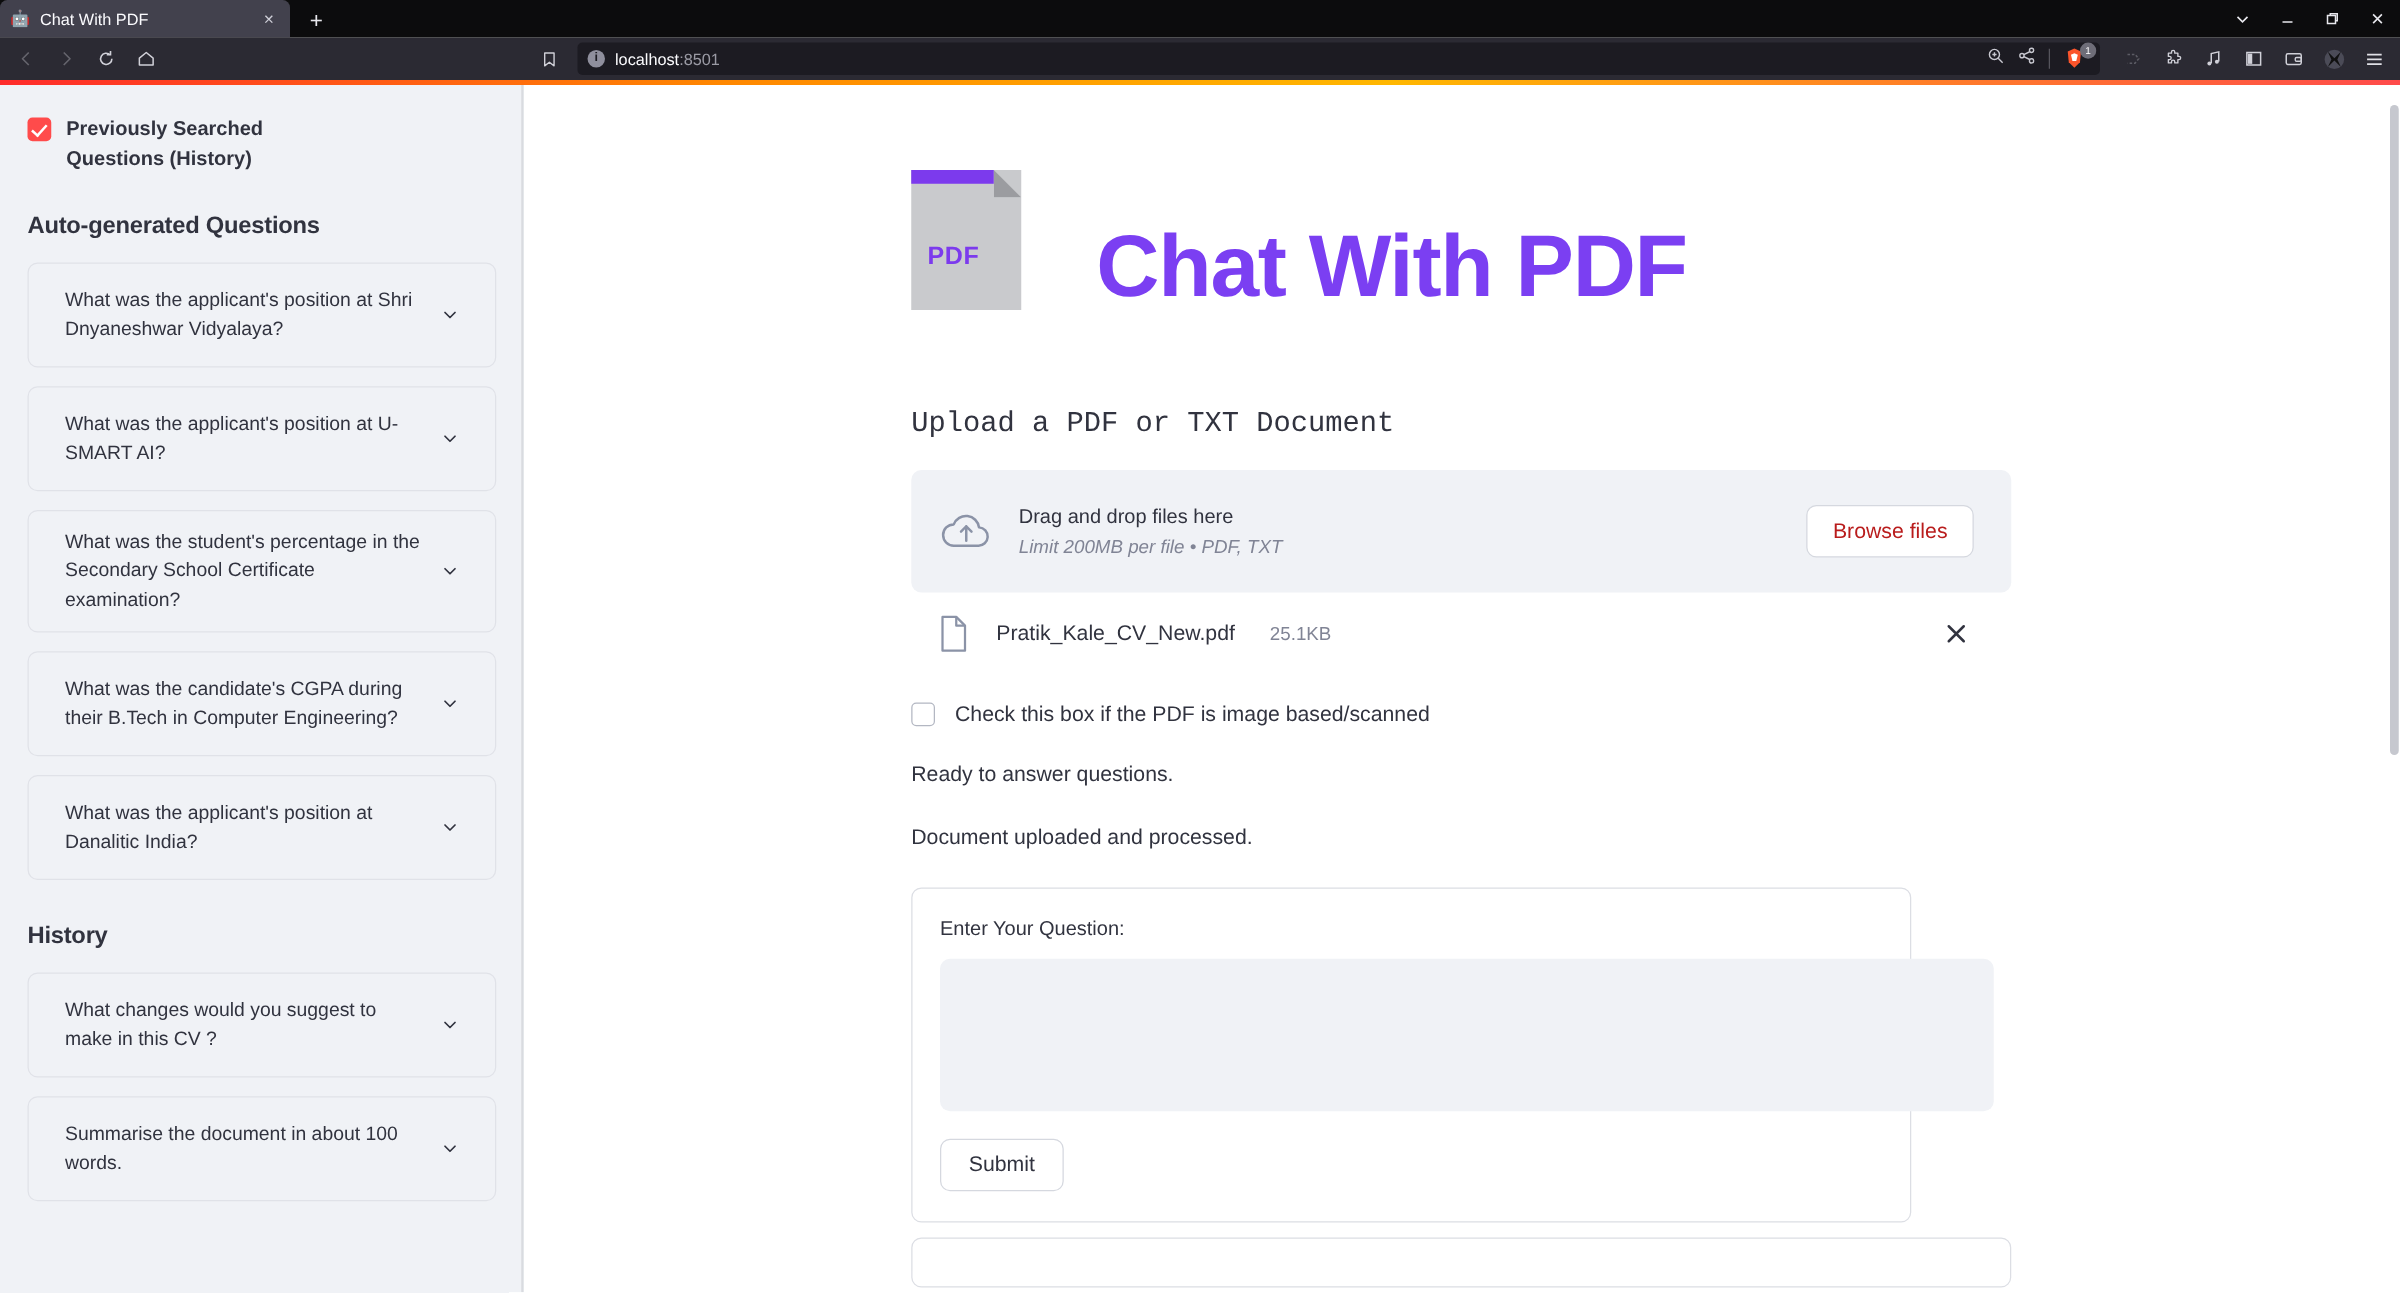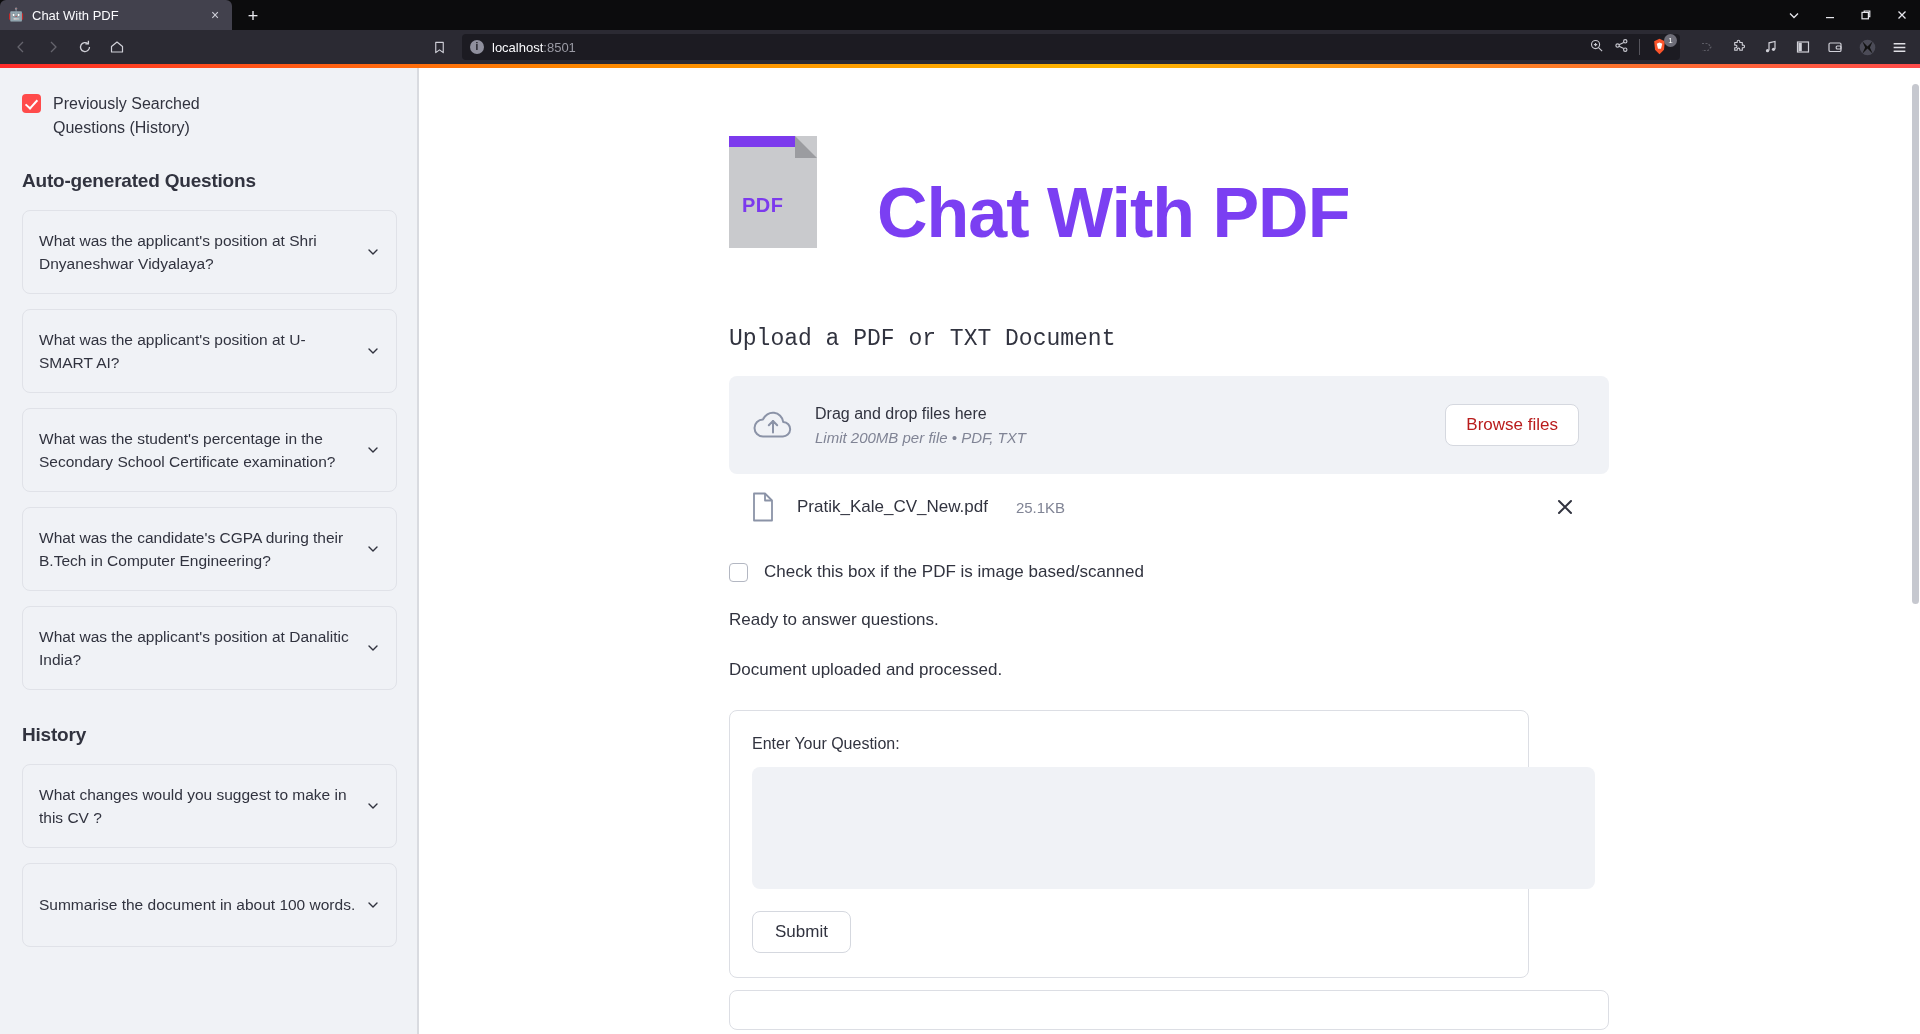--- a/index.html
+++ b/index.html
@@ -93,29 +93,29 @@
   .sb-check-row { display: flex; gap: 12px; align-items: flex-start; margin-bottom: 30px; }
   .cb-checked {
     width: 19px; height: 19px; border-radius: 4px; background: #ff4b4b;
     flex: 0 0 19px; margin-top: 2px; position: relative;
   }
   .cb-checked::after {
     content: ""; position: absolute; left: 6px; top: 3px; width: 5px; height: 10px;
     border: solid #ffffff; border-width: 0 2.4px 2.4px 0; transform: rotate(42deg);
   }
   .sb-check-label {
-    font-size: 16px; color: #31333f; line-height: 1.5; max-width: 200px;
+    font-size: 16px; color: #31333f; line-height: 1.5; max-width: 200px; font-weight: bold;
   }
   .sb-heading {
     font-size: 19px; font-weight: bold; color: #31333f; margin-bottom: 18px;
     letter-spacing: -0.2px;
   }
   .accordion {
     border: 1px solid #e0e2e8; border-radius: 8px; background: #f0f2f6;
-    margin-bottom: 15px; padding: 13px 16px; display: flex; align-items: center; gap: 10px;
+    margin-bottom: 15px; padding: 13px 29px; display: flex; align-items: center; gap: 10px;
     min-height: 84px;
   }
   .accordion-label {
     flex: 1; font-size: 15.5px; color: #31333f; line-height: 1.5;
   }
   .chev { flex: 0 0 14px; color: #31333f; }
   .chev svg { display: block; }
   .sb-heading.history { margin-top: 34px; }
 
   
@@ -170,21 +170,21 @@
   .file-icon svg { display: block; }
   .file-name { font-size: 17px; color: #31333f; }
   .file-size { font-size: 15px; color: #808495; margin-left: 10px; }
   .file-spacer { flex: 1; }
   .file-remove {
     width: 28px; height: 28px; display: flex; align-items: center; justify-content: center;
     color: #31333f; cursor: pointer;
   }
   .file-remove svg { display: block; }
 
-  .check-row { display: flex; align-items: center; gap: 16px; margin: 22px 0 28px 0; }
+  .check-row { display: flex; align-items: flex-start; gap: 16px; margin: 22px 0 28px 0; }
   .cb-empty {
     width: 19px; height: 19px; border-radius: 4px; border: 1.5px solid #b3b7c2;
     background: #ffffff; flex: 0 0 19px;
   }
   .check-label { font-size: 17px; color: #31333f; }
 
   .status-line { font-size: 17px; color: #31333f; margin-bottom: 30px; }
   .status-line:last-of-type { margin-bottom: 34px; }
 
   .form-card {

